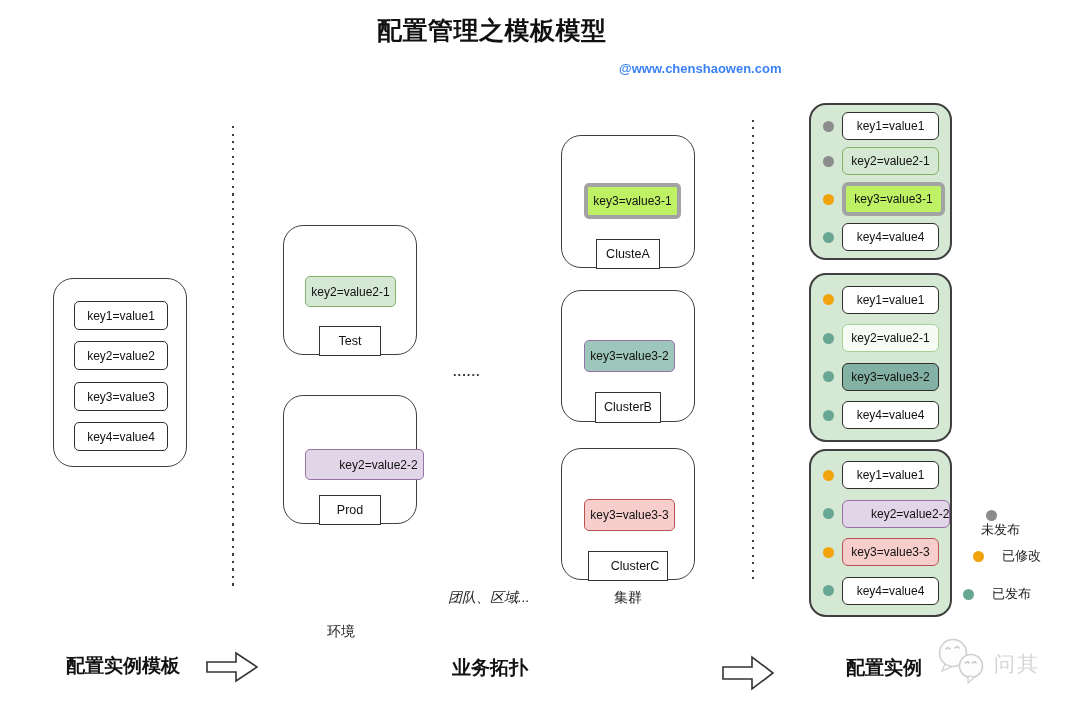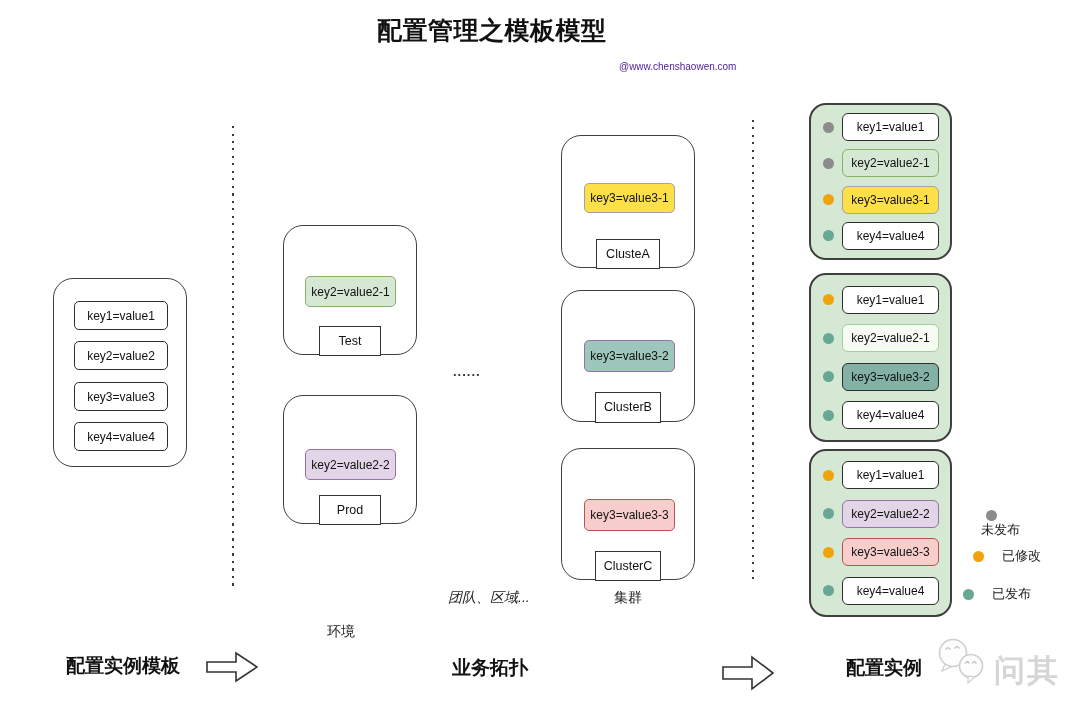--- a/index.html
+++ b/index.html
@@ -1,38 +1,38 @@
 <!DOCTYPE html>
 <html><head>
 <meta charset="utf-8">
 <style>
   html,body{margin:0;padding:0;background:#fff;}
   body{font-family:"Liberation Sans","DejaVu Sans",sans-serif;color:#1a1a1a;}
   #canvas{position:relative;width:1080px;height:712px;background:#fff;overflow:hidden;}
 
   .abs{position:absolute;}
   .title{font-size:25px;font-weight:bold;letter-spacing:.5px;color:#111;}
-  .watermark{font-size:10px;font-weight:normal;color:#4c1d95;}
+  .watermark{font-size:13px;font-weight:bold;color:#3b82f6;}
 
   .dotline{width:2px;background-image:repeating-linear-gradient(to bottom,#3c3c3c 0px,#3c3c3c 2px,transparent 2px,transparent 7.5px);}
 
   .shape{position:absolute;background:#fff;border:1.6px solid #3f3f3f;border-radius:20px;}
   .container-green{position:absolute;background:#d5e8d4;border:2px solid #3f3f3f;border-radius:17px;
       display:flex;flex-direction:column;justify-content:space-evenly;}
 
   .kv{position:absolute;display:flex;align-items:center;justify-content:center;
       font-size:12px;color:#111;border-radius:5px;white-space:nowrap;}
   .kv-row{display:flex;align-items:center;justify-content:center;
       font-size:12px;color:#111;border-radius:6px;white-space:nowrap;}
 
   .c-white{background:#fff;border:1.6px solid #2e2e2e;}
   .c-green{background:#d5e8d4;border:1px solid #82b366;}
   .c-greenlight{background:#f6fbf4;border:1px solid #a5d293;}
-  .c-purple{background:#e1d5e7;border:1px solid #9673a6;}
-  .c-yellow{background:#fde047;border:1px solid #a3a3a3;}
+  .c-purple{background:#e1d5e7;border:1px solid #9673a6;padding-left:28px;}
+  .c-yellow{background:#bef264;border:4px solid #a3a3a3;}
   .c-tealp{background:#9dc7ba;border:1px solid #9673a6;}
   .c-tealdark{background:#83b2a4;border:1.6px solid #2e2e2e;}
   .c-red{background:#f8cecc;border:1px solid #b85450;}
 
   .tag{position:absolute;left:50%;bottom:-1.6px;transform:translateX(-50%);
       background:#fff;border:1.6px solid #333;display:flex;align-items:center;justify-content:center;
       font-size:12.5px;color:#111;}
 
   .irow{display:flex;align-items:center;}
   .dot{width:11px;height:11px;border-radius:50%;flex:0 0 auto;margin-left:12px;}
@@ -41,21 +41,21 @@
   .d-teal{background:#68a794;}
   .irow .kv-row{margin-left:8px;width:95px;height:26px;}
 
   .legend-row{position:absolute;display:flex;align-items:center;}
   .legend-row .dot{margin-left:0;}
   .legend-label{margin-left:18px;font-size:13px;color:#222;}
 
   .col-label{font-size:14px;color:#222;}
   .stage-label{font-size:19px;font-weight:bold;color:#111;white-space:nowrap;}
   .ellipsis{font-size:13px;font-weight:bold;color:#333;letter-spacing:1px;}
-  .logo-text{font-size:31px;font-weight:bold;color:#d6d6d6;letter-spacing:2px;}
+  .logo-text{font-size:21px;font-weight:normal;color:#d6d6d6;letter-spacing:2px;}
 </style>
 </head>
 <body>
 
 <div id="canvas">
 
   <div class="abs title" style="left:377px;top:14px;">配置管理之模板模型</div>
   <div class="abs watermark" style="left:619px;top:61px;">@www.chenshaowen.com</div>
 
   <div class="abs dotline" style="left:232px;top:126px;height:462px;"></div>
@@ -82,21 +82,21 @@
   <div class="shape" style="left:561px;top:135px;width:132px;height:131px;">
     <div class="kv c-yellow" style="left:22px;top:47px;width:89px;height:28px;">key3=value3-1</div>
     <div class="tag" style="width:62px;height:28px;">ClusteA</div>
   </div>
   <div class="shape" style="left:561px;top:290px;width:132px;height:130px;">
     <div class="kv c-tealp" style="left:22px;top:49px;width:89px;height:30px;">key3=value3-2</div>
     <div class="tag" style="width:64px;height:29px;text-align:center;">ClusterB</div>
   </div>
   <div class="shape" style="left:561px;top:448px;width:132px;height:130px;">
     <div class="kv c-red" style="left:22px;top:50px;width:89px;height:30px;">key3=value3-3</div>
-    <div class="tag" style="width:64px;height:28px;">ClusterC</div>
+    <div class="tag" style="width:64px;height:28px;padding-left:14px;">ClusterC</div>
   </div>
 
   <div class="container-green" style="left:809px;top:103px;width:139px;height:153px;">
     <div class="irow">
       <span class="dot d-gray"></span>
       <span class="kv-row c-white">key1=value1</span>
     </div>
     <div class="irow">
       <span class="dot d-gray"></span>
       <span class="kv-row c-green">key2=value2-1</span>

